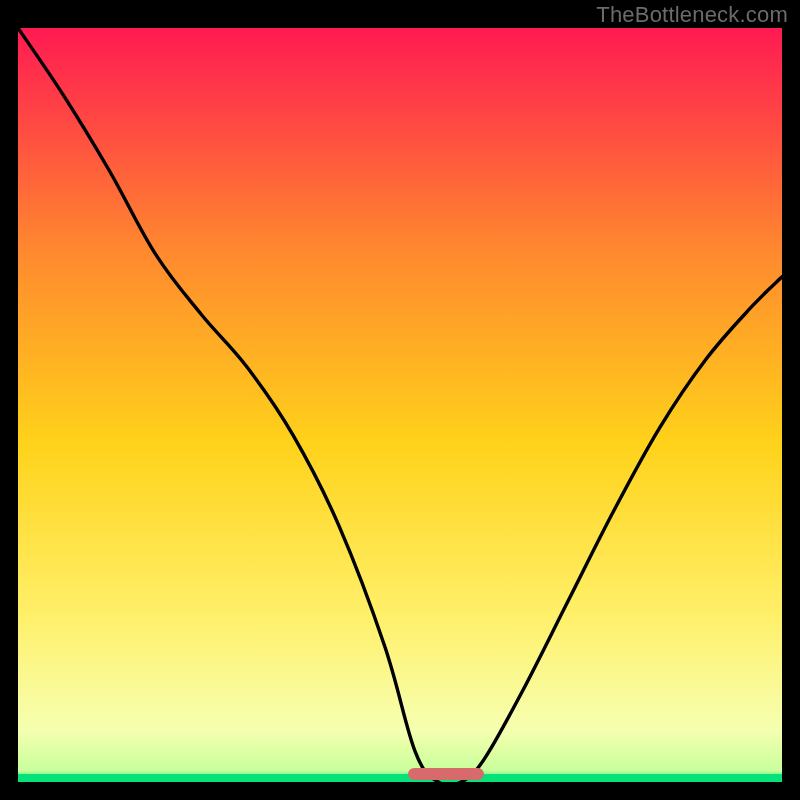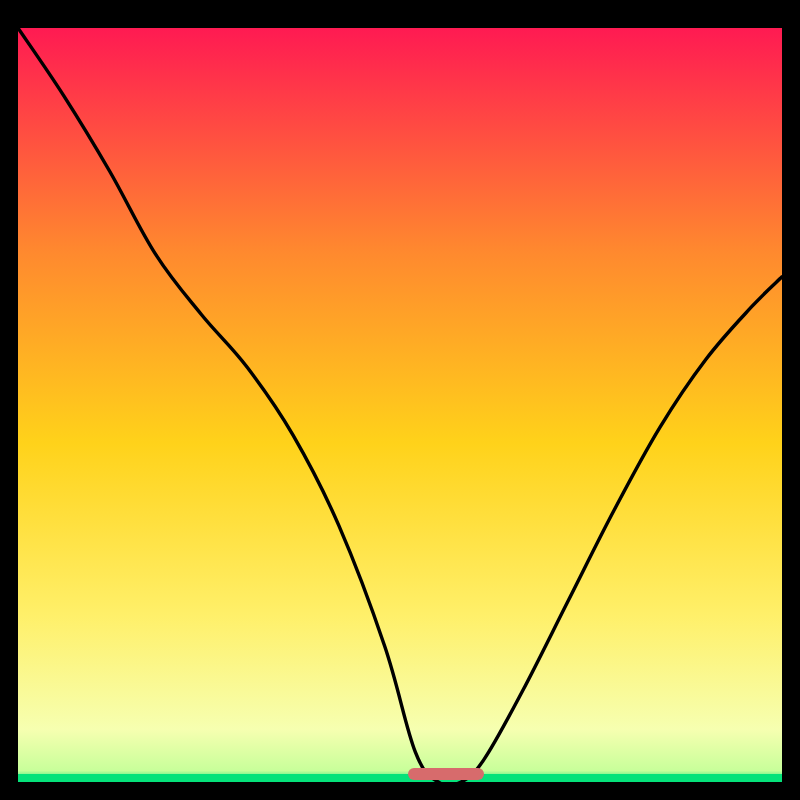--- a/index.html
+++ b/index.html
@@ -65,20 +65,21 @@
     background: #d76b6c;
     border-radius: 6px;
     z-index: 6;
   }
 </style>
 </head>
 <body>
 
 <div class="frame">
 
+  <div class="watermark">TheBottleneck.com</div>
 
   <div class="plot">
 
     <svg class="gradient" viewBox="0 0 100 100" preserveAspectRatio="none">
       <defs>
         <linearGradient id="bg" x1="0" y1="0" x2="0" y2="1">
           <stop offset="0" stop-color="#ff1a52"></stop>
           <stop offset="0.30" stop-color="#ff8a2e"></stop>
           <stop offset="0.55" stop-color="#ffd21a"></stop>
           <stop offset="0.78" stop-color="#fff06a"></stop>

